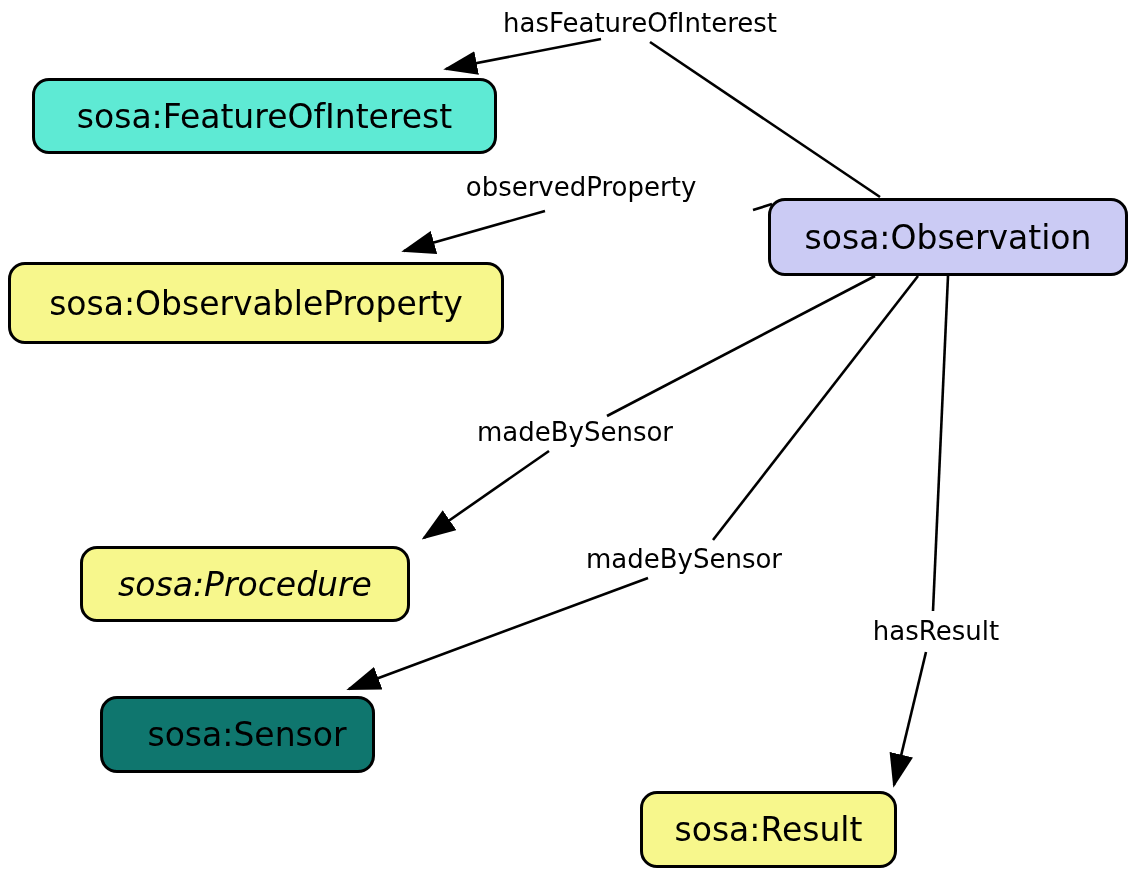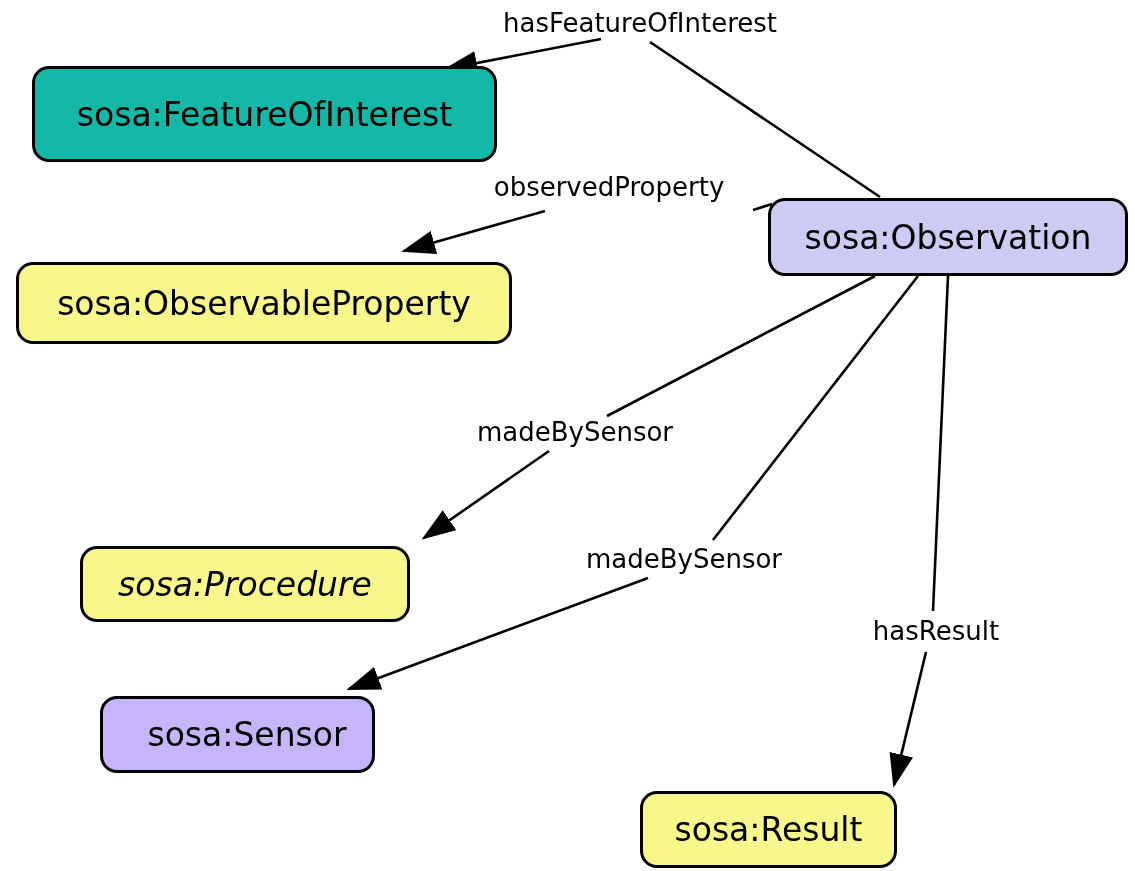--- a/index.html
+++ b/index.html
@@ -70,33 +70,33 @@
 
     <line x1="918" y1="276" x2="713" y2="540"></line>
     <line x1="648" y1="578" x2="349" y2="689" marker-end="url(#arrow)"></line>
 
     <line x1="948" y1="276" x2="933" y2="611"></line>
     <line x1="926" y1="652" x2="894" y2="785" marker-end="url(#arrow)"></line>
   </svg>
 
   <div class="node" style="left: 768px; top: 198px; width: 360px; height: 78px; background: rgb(203, 203, 244);">sosa:Observation</div>
 
-  <div class="node" style="left: 32px; top: 66px; width: 465px; height: 96px; background: #14b8a6;">sosa:FeatureOfInterest</div>
+  <div class="node" style="left: 32px; top: 78px; width: 465px; height: 76px; background: #5eead4;">sosa:FeatureOfInterest</div>
 
-  <div class="node" style="left: 8px; top: 262px; width: 496px; height: 82px; background: rgb(247, 247, 140); margin-left: 8px;">sosa:ObservableProperty</div>
+  <div class="node" style="left: 8px; top: 262px; width: 496px; height: 82px; background: rgb(247, 247, 140);">sosa:ObservableProperty</div>
 
   <div class="node" style="left: 80px; top: 546px; width: 330px; height: 76px; background: rgb(247, 247, 140); font-style: italic;">sosa:Procedure</div>
 
-  <div class="node" style="left: 100px; top: 696px; width: 275px; height: 77px; background: #c4b5fd; padding-left: 19px;">sosa:Sensor</div>
+  <div class="node" style="left: 100px; top: 696px; width: 275px; height: 77px; background: #0f766e; padding-left: 19px;">sosa:Sensor</div>
 
   <div class="node" style="left: 640px; top: 791px; width: 257px; height: 77px; background: rgb(247, 247, 140);">sosa:Result</div>
 
   <div class="edge-label" style="left:640px; top:23px;">hasFeatureOfInterest</div>
 
-  <div class="edge-label" style="left:609px; top:187px;">observedProperty</div>
+  <div class="edge-label" style="left:581px; top:187px;">observedProperty</div>
 
   <div class="edge-label" style="left:575px; top:432px;">madeBySensor</div>
 
   <div class="edge-label" style="left:684px; top:559px;">madeBySensor</div>
 
   <div class="edge-label" style="left:936px; top:631px;">hasResult</div>
 
 </div>
 
 </body></html>

